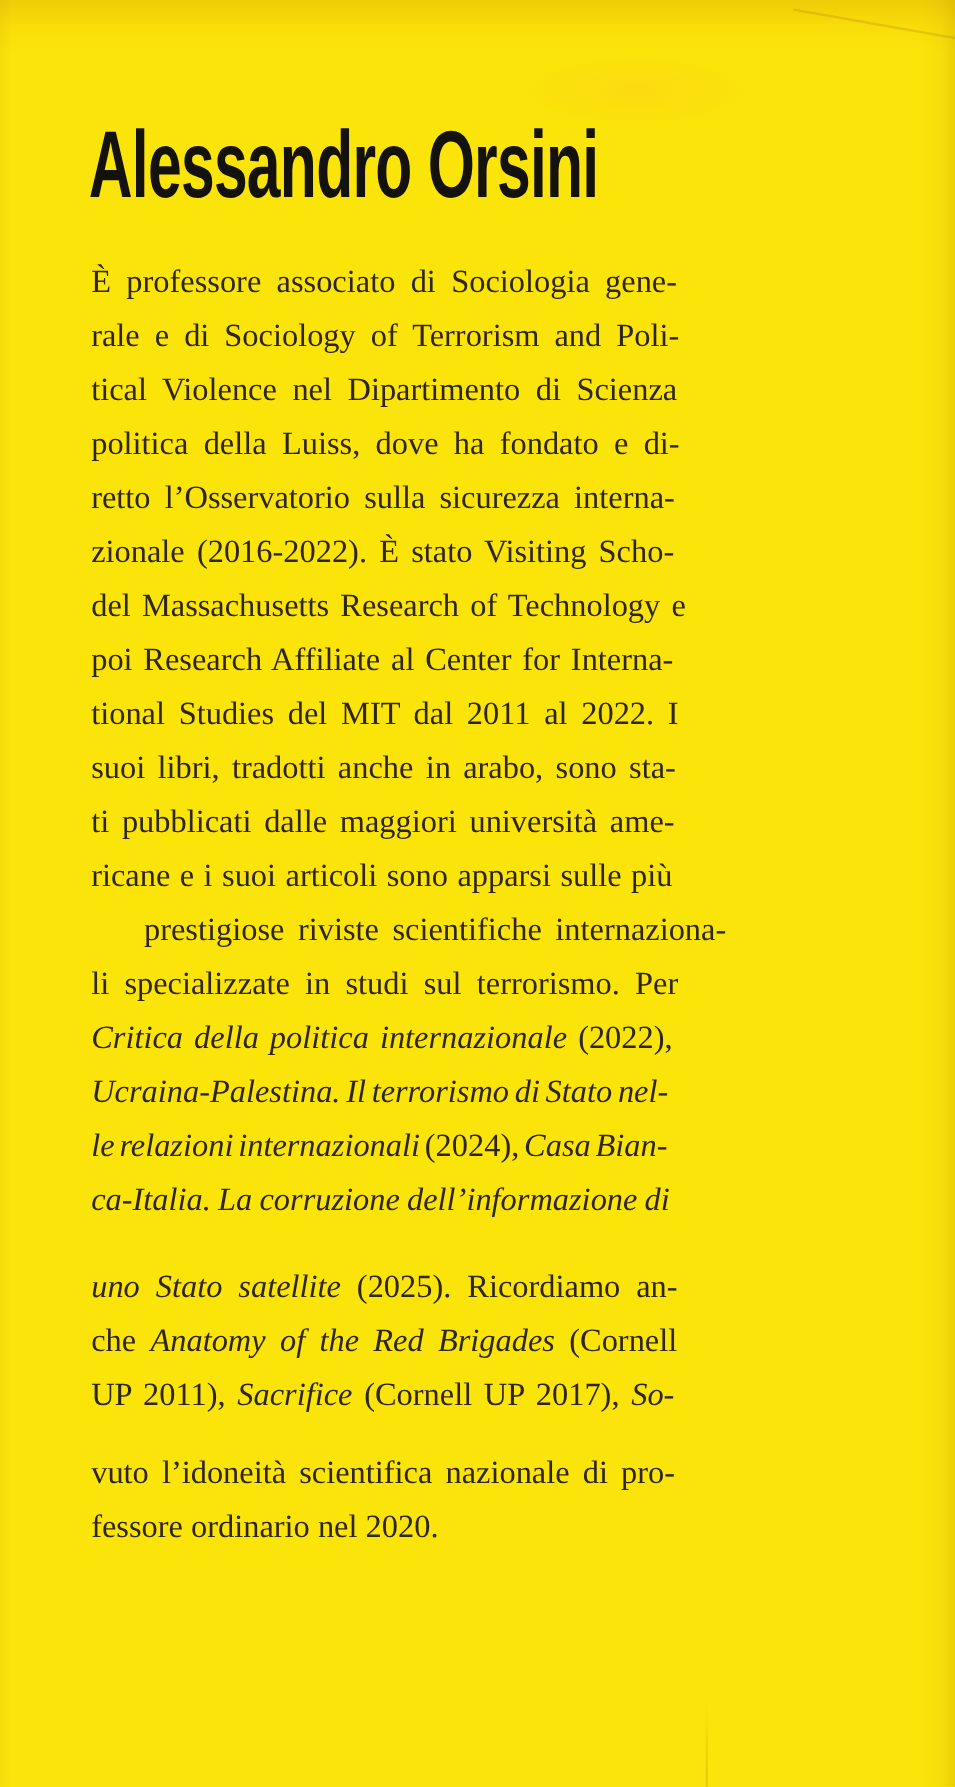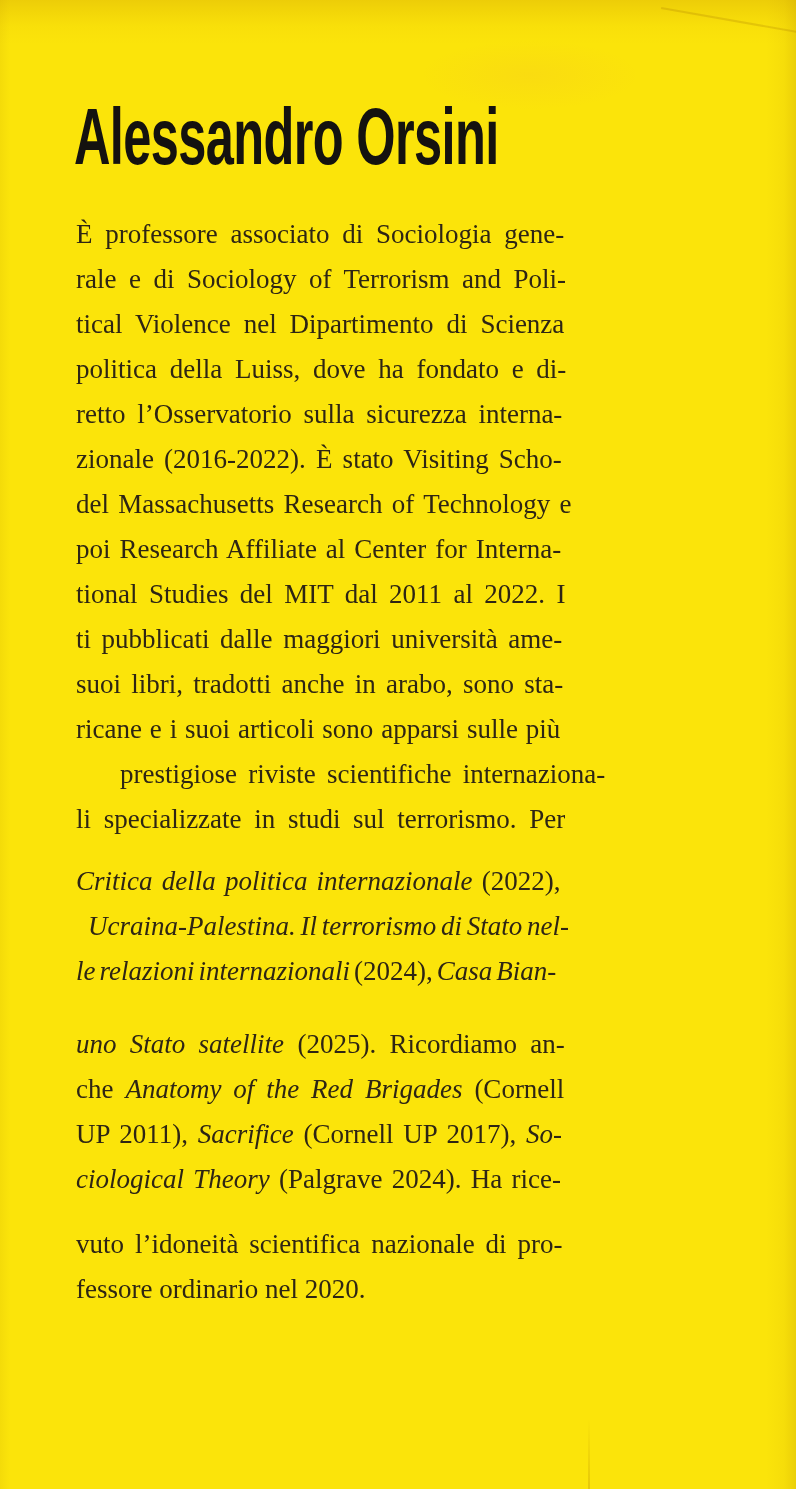--- a/index.html
+++ b/index.html
@@ -94,28 +94,28 @@
   <div class="bio" style="color: rgb(46, 37, 20);">
       <div class="line" style="word-spacing: 6.01562px;"><span>È professore associato di Sociologia gene-</span></div>
       <div class="line" style="word-spacing: 5.75223px; font-family: Liberation Serif, serif;"><span>rale e di Sociology of Terrorism and Poli-</span></div>
       <div class="line" style="word-spacing: 6.17188px;"><span>tical Violence nel Dipartimento di Scienza</span></div>
       <div class="line" style="word-spacing: 5.99777px;"><span>politica della Luiss, dove ha fondato e di-</span></div>
       <div class="line" style="word-spacing: 5.01562px;"><span>retto l’Osservatorio sulla sicurezza interna-</span></div>
       <div class="line" style="word-spacing: 3.4px;"><span>zionale (2016-2022). È stato Visiting Scho-</span></div>
       <div class="line" style="word-spacing: 2.55625px;"><span>del Massachusetts Research of Technology e</span></div>
       <div class="line" style="word-spacing: 2.22396px;"><span>poi Research Affiliate al Center for Interna-</span></div>
       <div class="line" style="word-spacing: 4.66406px;"><span>tional Studies del MIT dal 2011 al 2022. I</span></div>
+      <div class="line" style="word-spacing: 3.5067px;"><span>suoi libri, tradotti anche in arabo, sono sta-</span></div>
       <div class="line" style="word-spacing: 3.81562px;"><span>ti pubblicati dalle maggiori università ame-</span></div>
-      <div class="line" style="word-spacing: 3.5067px;"><span>suoi libri, tradotti anche in arabo, sono sta-</span></div>
       <div class="line" style="word-spacing: 1.12305px;"><span>ricane e i suoi articoli sono apparsi sulle più</span></div>
       <div class="line" style="word-spacing: 4.54167px; margin-left: 44px;"><span>prestigiose riviste scientifiche internaziona-</span></div>
       <div class="line" style="word-spacing: 5.92448px;"><span>li specializzate in studi sul terrorismo. Per</span></div>
-      <div class="line" style="word-spacing: 2.44922px; margin-top: 17px;"><span class="it">Critica della politica internazionale</span><span> (2022),</span></div>
-      <div class="line" style="word-spacing: -2.0125px; margin-left: 12px;"><span class="it">Ucraina-Palestina. Il terrorismo di Stato nel-</span></div>
+      <div class="line" style="word-spacing: 2.44922px;"><span class="it">Critica della politica internazionale</span><span> (2022),</span></div>
+      <div class="line" style="word-spacing: -2.0125px;"><span class="it">Ucraina-Palestina. Il terrorismo di Stato nel-</span></div>
       <div class="line" style="word-spacing: -2.75312px;"><span class="it">le relazioni internazionali</span><span> (2024), </span><span class="it">Casa Bian-</span></div>
+      <div class="line" style="word-spacing: -0.761719px;"><span class="it">ca-Italia. La corruzione dell’informazione di</span></div>
       <div class="line" style="word-spacing: 6.55px; margin-top: 28px;"><span class="it">uno Stato satellite</span><span> (2025). Ricordiamo an-</span></div>
       <div class="line" style="word-spacing: 5.15885px;"><span>che </span><span class="it">Anatomy of the Red Brigades</span><span> (Cornell</span></div>
       <div class="line" style="word-spacing: 3.00521px;"><span>UP 2011), </span><span class="it">Sacrifice</span><span> (Cornell UP 2017), </span><span class="it">So-</span></div>
-      <div class="line" style="word-spacing: 2.53437px;"><span class="it">ciological Theory</span><span> (Palgrave 2024). Ha rice-</span></div>
       <div class="line" style="word-spacing: 4.19062px; margin-top: 20px;"><span>vuto l’idoneità scientifica nazionale di pro-</span></div>
       <div class="line last"><span>fessore ordinario nel 2020.</span></div>
     </div>
 </div>
 
 </body></html>

